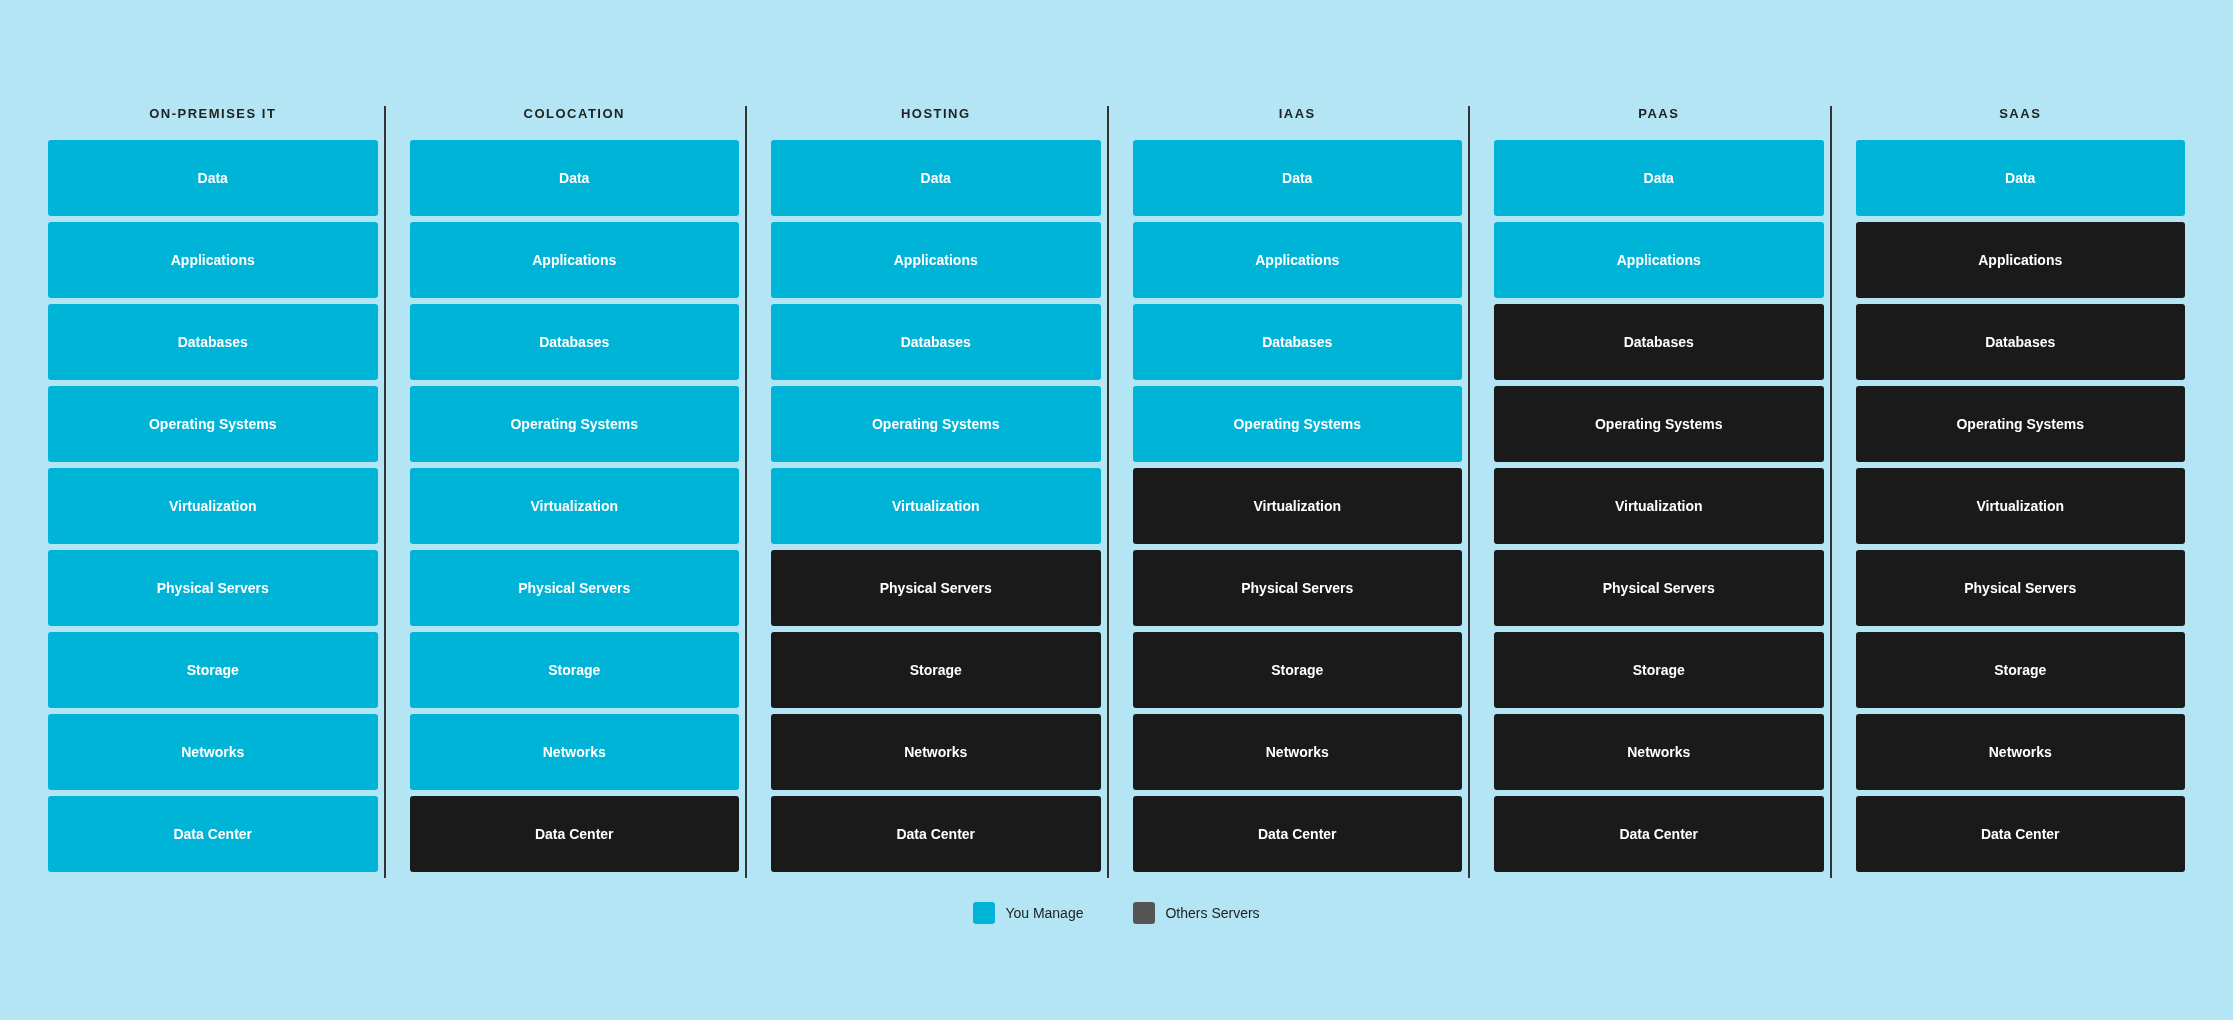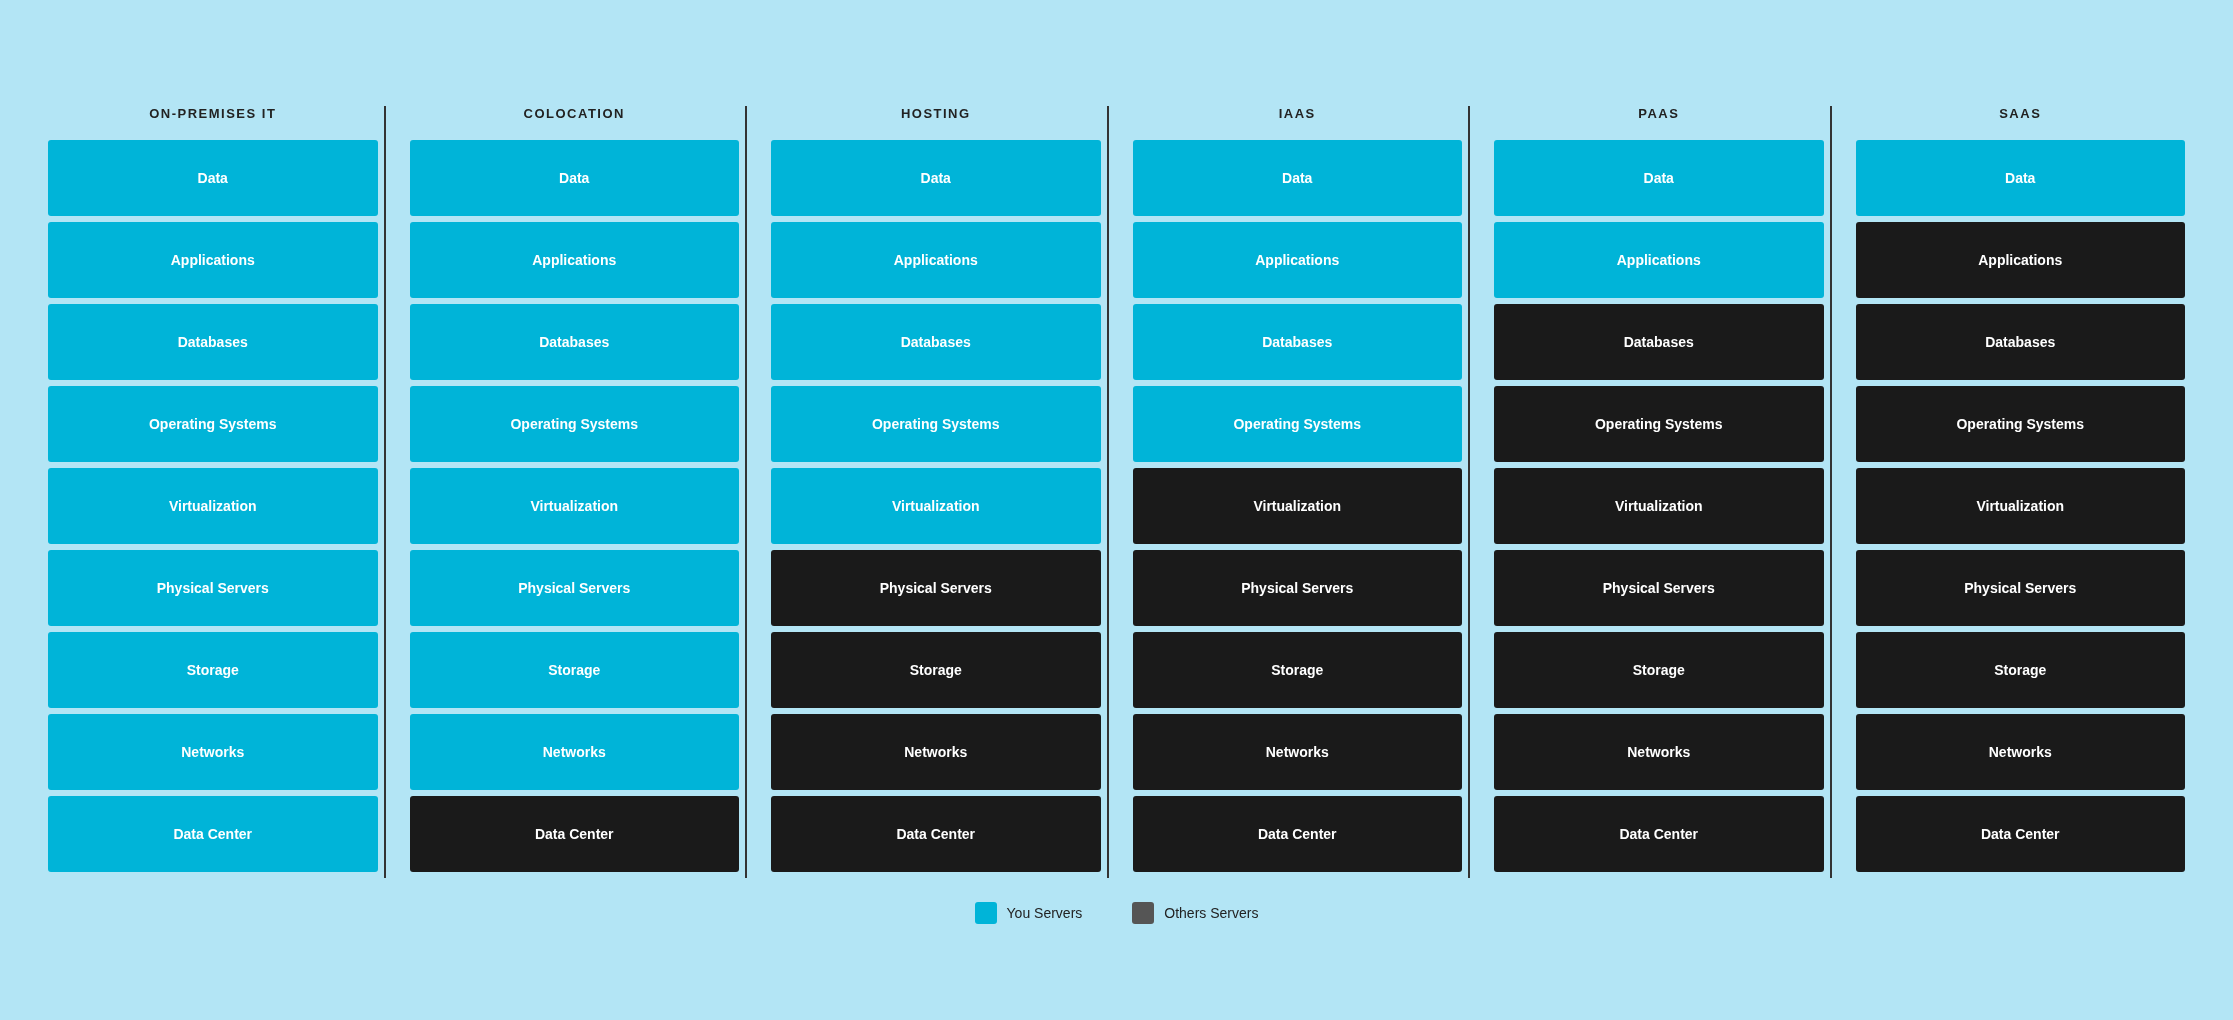--- a/index.html
+++ b/index.html
@@ -194,20 +194,20 @@
         <div class="cell dark">Physical Servers</div>
         <div class="cell dark">Storage</div>
         <div class="cell dark">Networks</div>
         <div class="cell dark">Data Center</div>
       </div>
     </div>
 
   <div class="legend">
     <div class="legend-item">
       <div class="legend-box blue"></div>
-      <span>You Servers</span>
+      <span>You Manage</span>
     </div>
     <div class="legend-item">
       <div class="legend-box dark"></div>
       <span>Others Servers</span>
     </div>
   </div>
 </div>
 
 </body></html>

